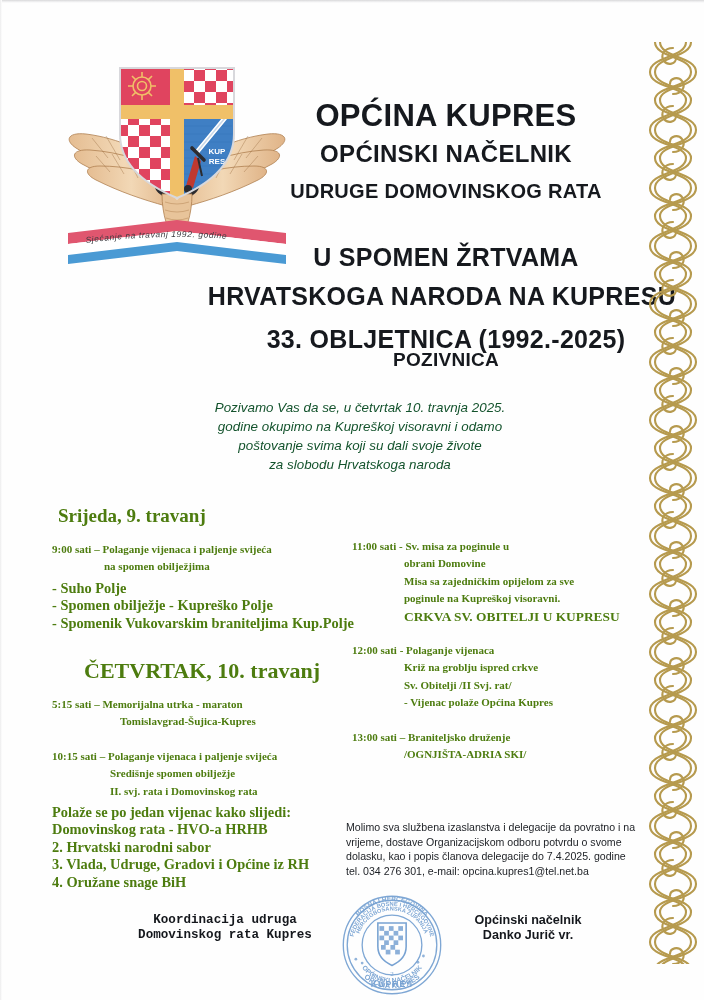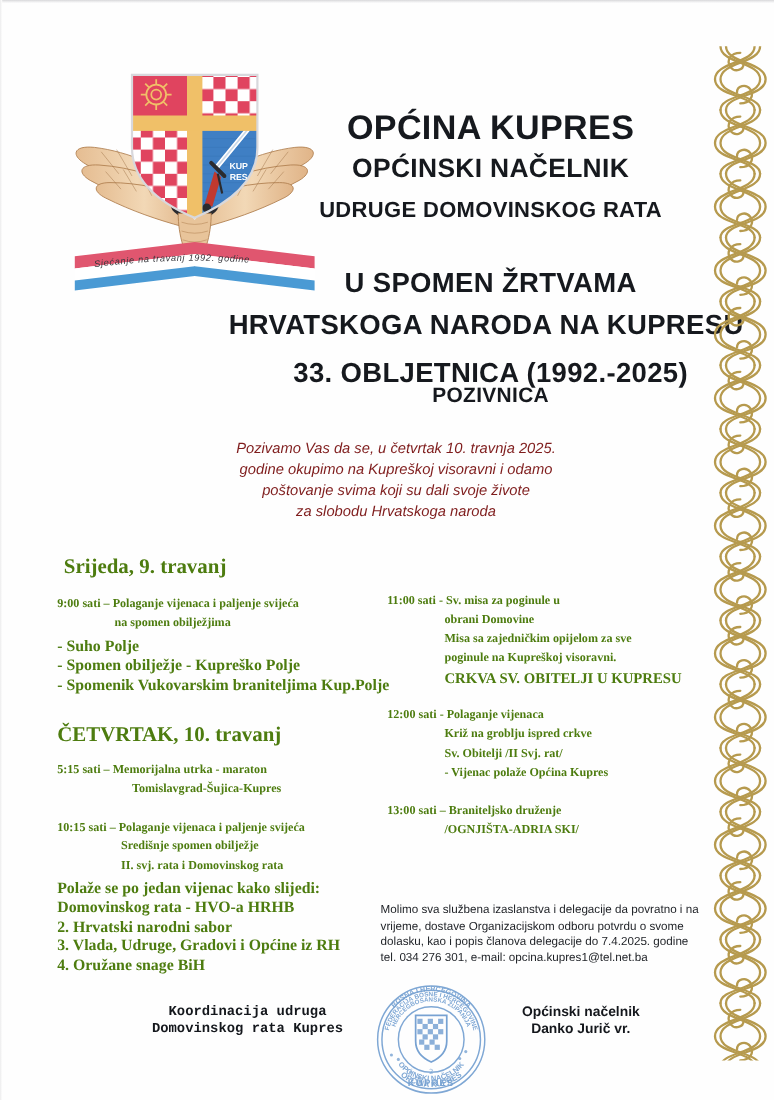--- a/index.html
+++ b/index.html
@@ -63,43 +63,44 @@
   #intro {
     position: absolute;
     left: 182px;
     top: 398px;
     width: 356px;
     text-align: center;
     font-family: "Liberation Sans", "DejaVu Sans", sans-serif;
     font-style: italic;
     font-size: 13.4px;
     line-height: 19px;
-    color: #7f1d1d;
+    color: #14532d;
   }
   #intro div { white-space: nowrap; }
 
   
   .col {
     position: absolute;
     font-family: "Liberation Serif", "DejaVu Serif", serif;
     font-weight: bold;
     color: #4d7c0f;
   }
   #col-left  { left: 52px;  top: 505px; width: 300px; }
   #col-right { left: 352px; top: 538px; width: 290px; }
 
   .day-title {
     font-size: 19px;
     font-weight: bold;
     margin: 0 0 14px 6px;
     white-space: nowrap;
   }
   #day-thursday-title {
-    font-size: 19px;
+    font-size: 22px;
     margin: 26px 0 12px 0;
+    text-align: center;
   }
 
   .entry { margin-bottom: 4px; }
   .entry .ln {
     font-size: 11px;
     line-height: 17.4px;
     white-space: nowrap;
   }
   .entry .ln.ind   { padding-left: 52px; }
   .entry .ln.ind2  { padding-left: 68px; }

